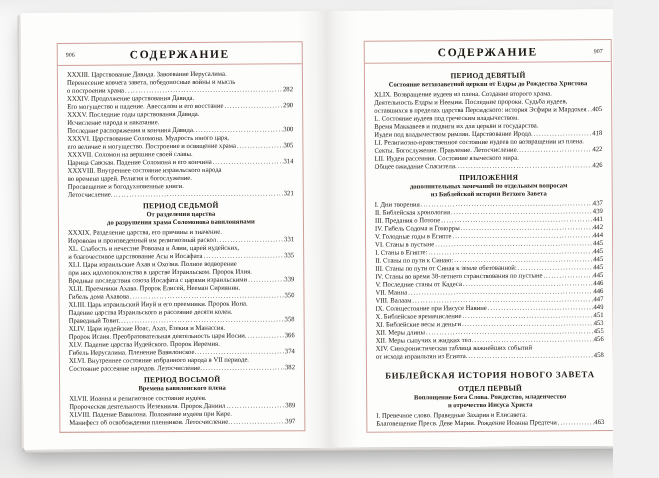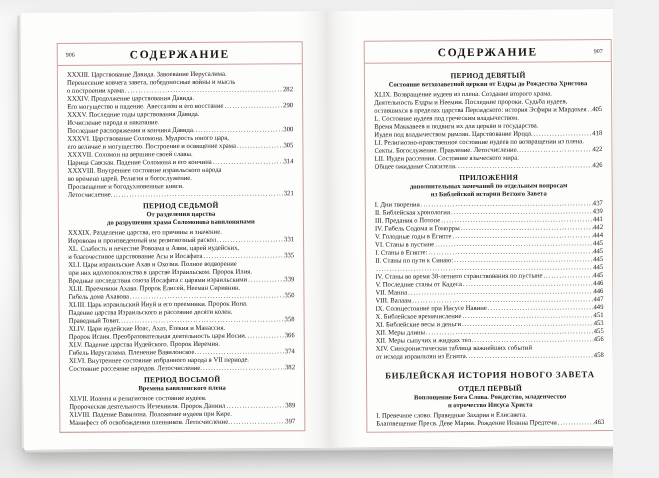--- a/index.html
+++ b/index.html
@@ -316,20 +316,21 @@
               <span class="txt">I. Станы в Египте:</span>
               <span class="dots">........................................................................................................................................................................................................</span>
               <span class="pnum">445</span>
             </div>
             <div class="line entry">
               <span class="txt">II. Станы по пути к Синаю:</span>
               <span class="dots">........................................................................................................................................................................................................</span>
               <span class="pnum">445</span>
             </div>
             <div class="line entry">
+              <span class="txt">III. Станы по пути от Синая к земле обетованной:</span>
               <span class="dots">........................................................................................................................................................................................................</span>
               <span class="pnum">445</span>
             </div>
             <div class="line entry">
               <span class="txt">IV. Станы во время 38-летнего странствования по пустыне</span>
               <span class="dots">........................................................................................................................................................................................................</span>
               <span class="pnum">445</span>
             </div>
             <div class="line entry">
               <span class="txt">V. Последние станы от Кадеса</span>

